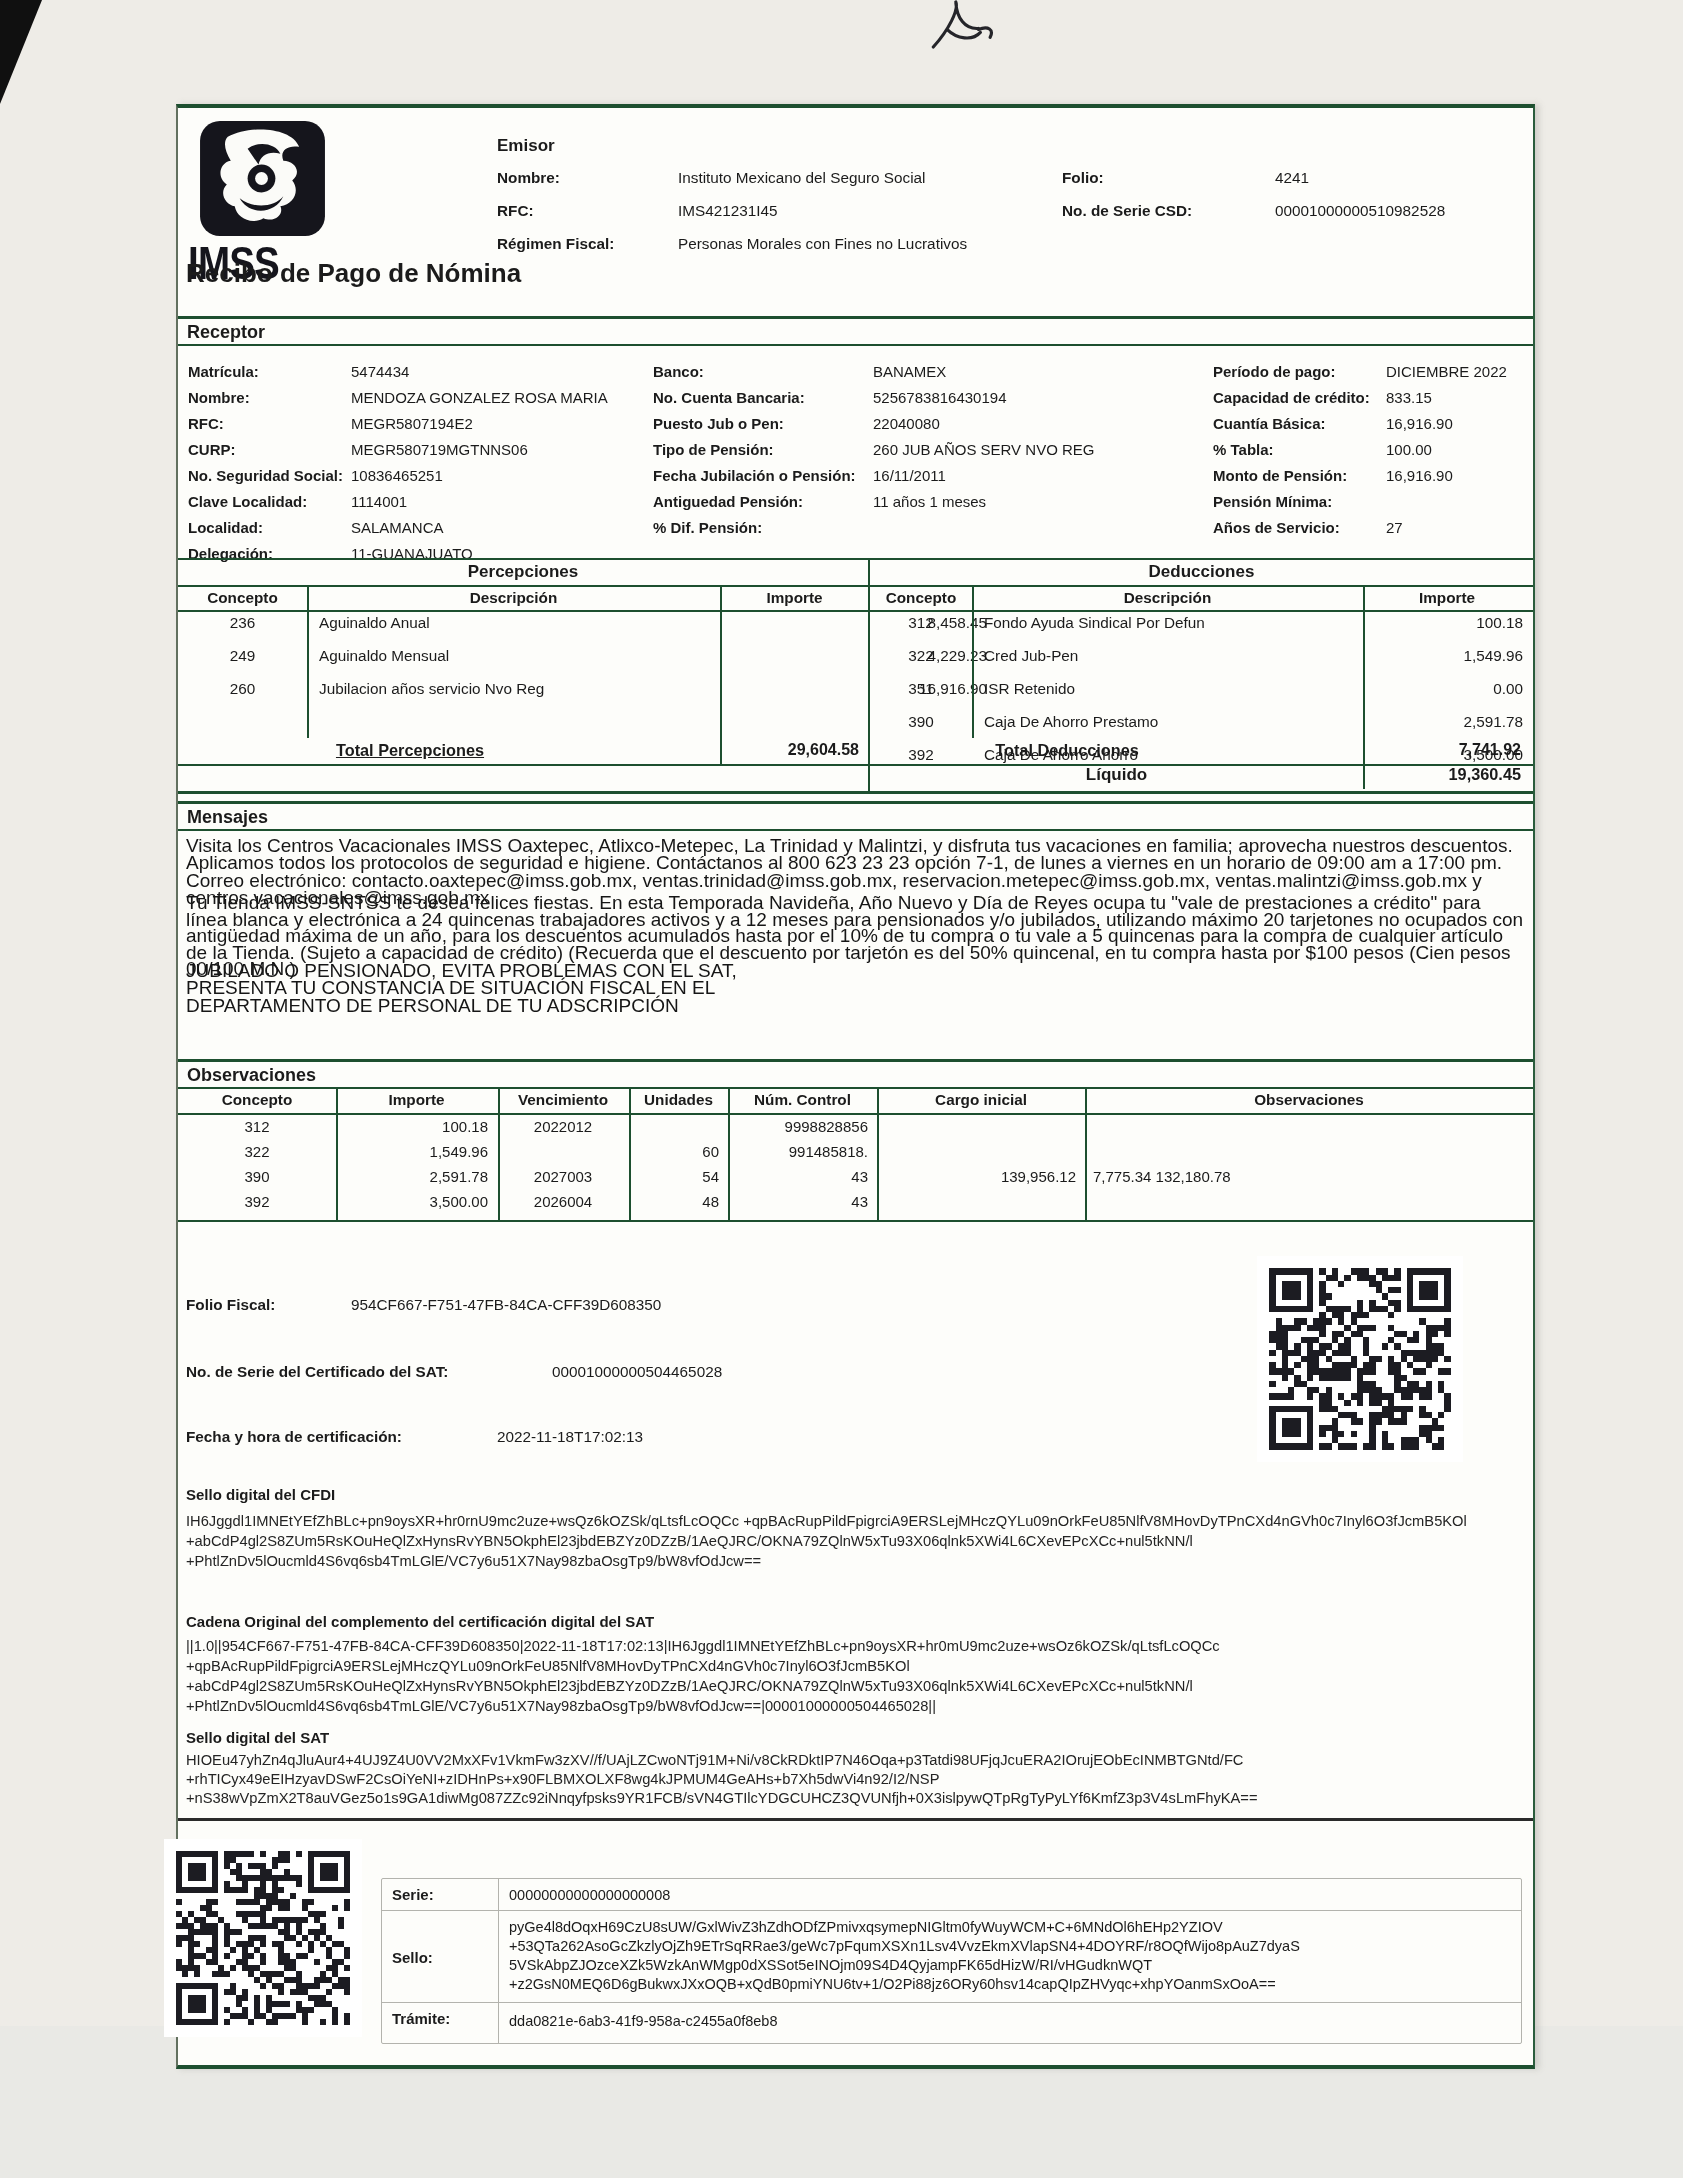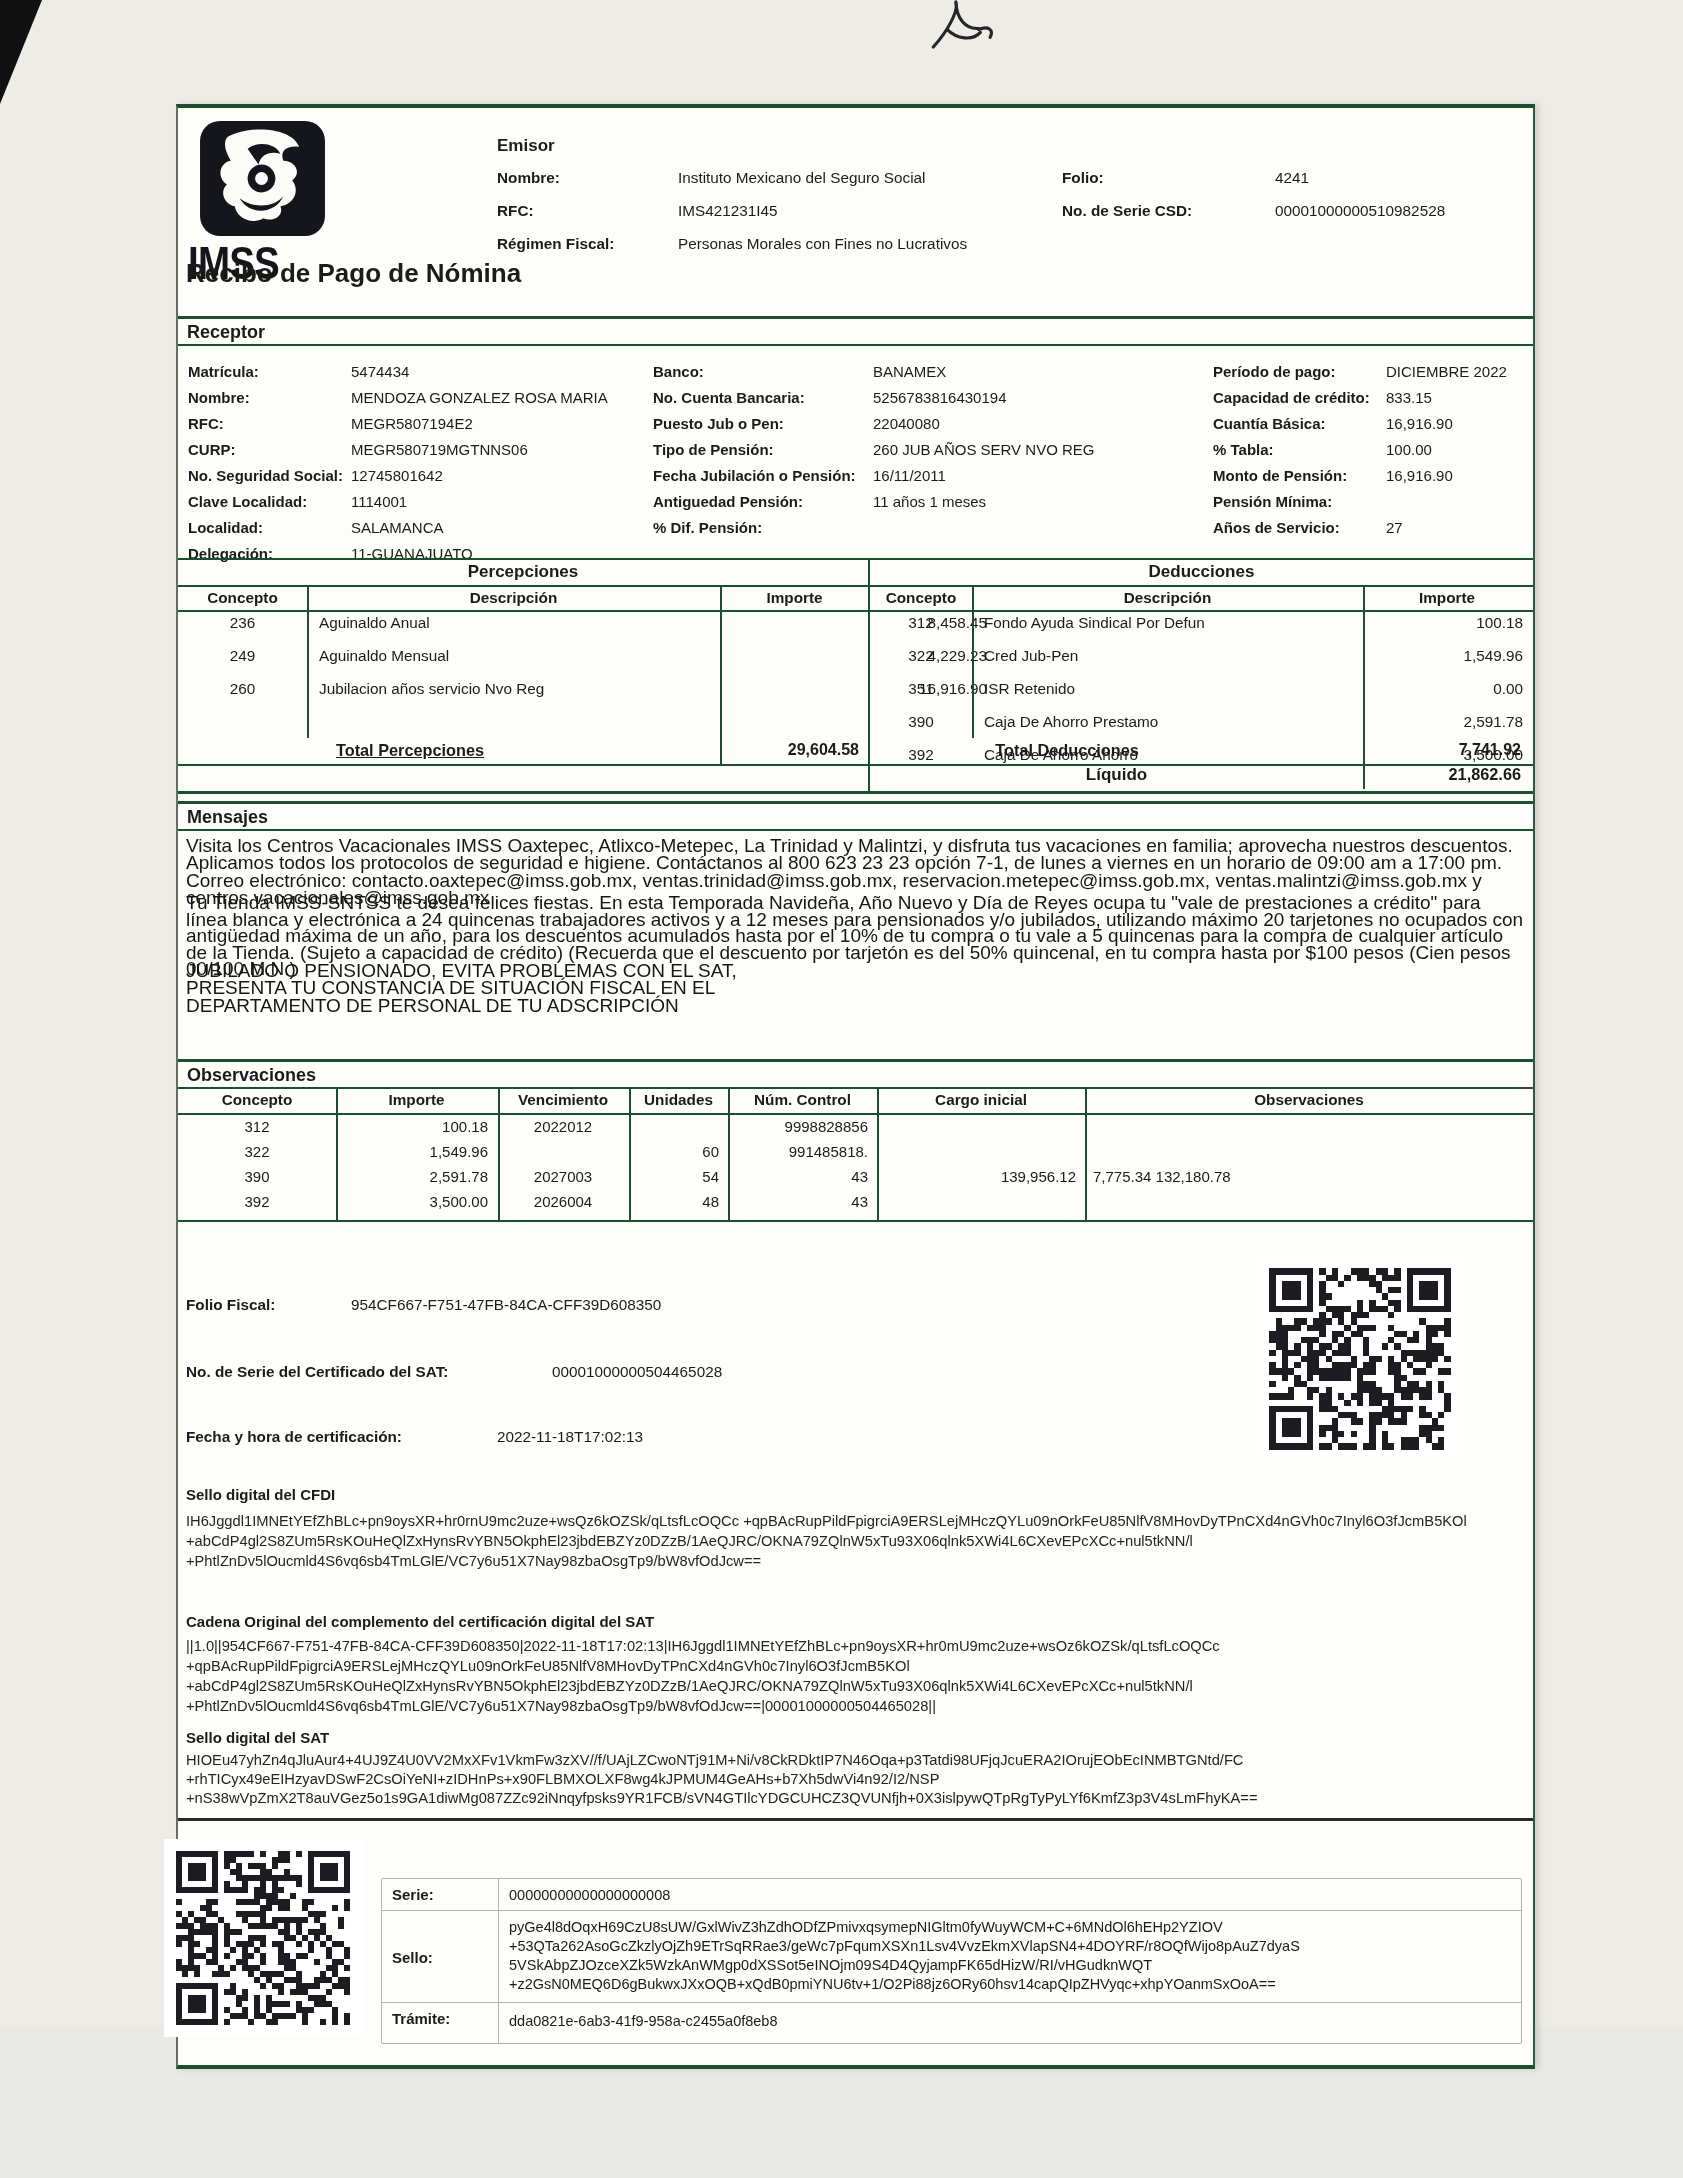--- a/index.html
+++ b/index.html
@@ -151,21 +151,21 @@
       <div class="kv-row">
         <span class="kv-label" style="width: 163px;">RFC:</span>
         <span class="kv-value">MEGR5807194E2</span>
       </div>
       <div class="kv-row">
         <span class="kv-label" style="width: 163px;">CURP:</span>
         <span class="kv-value">MEGR580719MGTNNS06</span>
       </div>
       <div class="kv-row">
         <span class="kv-label" style="width: 163px;">No. Seguridad Social:</span>
-        <span class="kv-value">12745801642</span>
+        <span class="kv-value">10836465251</span>
       </div>
       <div class="kv-row">
         <span class="kv-label" style="width: 163px;">Clave Localidad:</span>
         <span class="kv-value">1114001</span>
       </div>
       <div class="kv-row">
         <span class="kv-label" style="width: 163px;">Localidad:</span>
         <span class="kv-value">SALAMANCA</span>
       </div>
       <div class="kv-row">
@@ -304,21 +304,21 @@
     <div class="pt-tot">
       <div class="totlab" style="left:0;width:464px;text-decoration:underline;">Total Percepciones</div>
       <div class="totval" style="left:542px;width:139px;">29,604.58</div>
       <div class="totlab" style="left:692px;width:394px;">Total Deducciones</div>
       <div class="totval" style="left:1185px;width:158px;">7,741.92</div>
       <div class="vline" style="left:542px;"></div>
       <div class="vline" style="left:1185px;"></div>
     </div>
     <div class="pt-liq">
       <div class="totlab" style="left:692px;width:493px;font-size:17px;">Líquido</div>
-      <div class="totval" style="left:1185px;width:158px;font-size:16.3px;">21,862.66</div>
+      <div class="totval" style="left:1185px;width:158px;font-size:16.3px;">19,360.45</div>
       <div class="vline" style="left:1185px;"></div>
     </div>
     <div class="pt-split"></div>
   </div>
 
   <div class="abs secbar" style="top:693px;">
     <span>Mensajes</span>
   </div>
   <div class="abs msg" style="left:8px;top:729px;width:1339px;">Visita los Centros Vacacionales IMSS Oaxtepec, Atlixco-Metepec, La Trinidad y Malintzi, y disfruta tus vacaciones en familia; aprovecha nuestros descuentos. Aplicamos todos los protocolos de seguridad e higiene. Contáctanos al 800 623 23 23 opción 7-1, de lunes a viernes en un horario de 09:00 am a 17:00 pm. Correo electrónico: contacto.oaxtepec@imss.gob.mx, ventas.trinidad@imss.gob.mx, reservacion.metepec@imss.gob.mx, ventas.malintzi@imss.gob.mx y centros.vacacionales@imss.gob.mx</div>
   <div class="abs msg" style="left:8px;top:787px;width:1339px;line-height:16.6px;">Tu Tienda IMSS-SNTSS te desea felices fiestas. En esta Temporada Navideña, Año Nuevo y Día de Reyes ocupa tu "vale de prestaciones a crédito" para línea blanca y electrónica a 24 quincenas trabajadores activos y a 12 meses para pensionados y/o jubilados, utilizando máximo 20 tarjetones no ocupados con antigüedad máxima de un año, para los descuentos acumulados hasta por el 10% de tu compra o tu vale a 5 quincenas para la compra de cualquier artículo de la Tienda. (Sujeto a capacidad de crédito) (Recuerda que el descuento por tarjetón es del 50% quincenal, en tu compra hasta por $100 pesos (Cien pesos 00/100 M.N.)</div>

